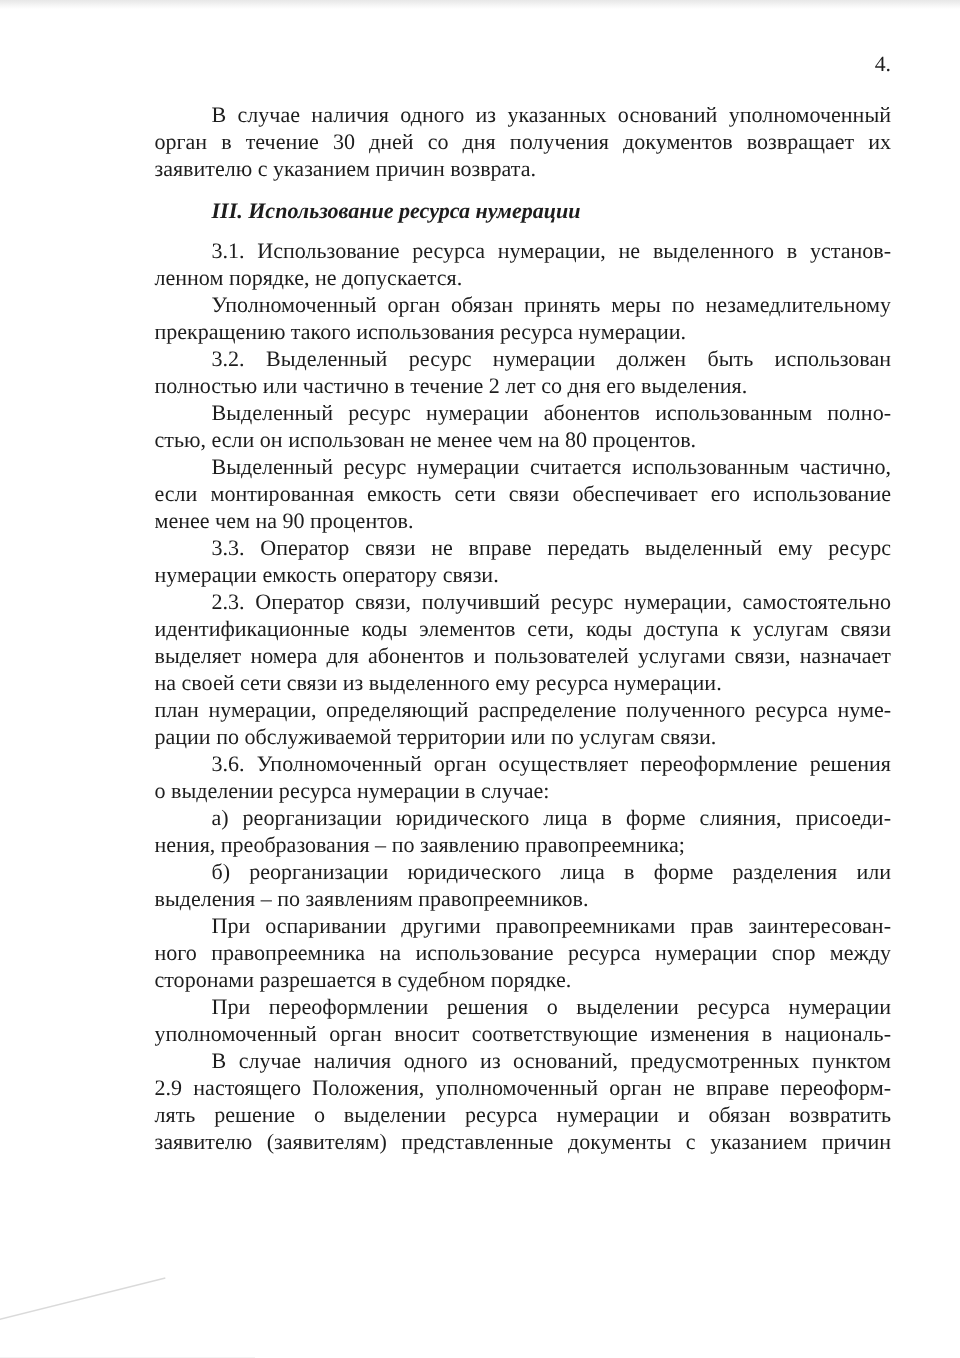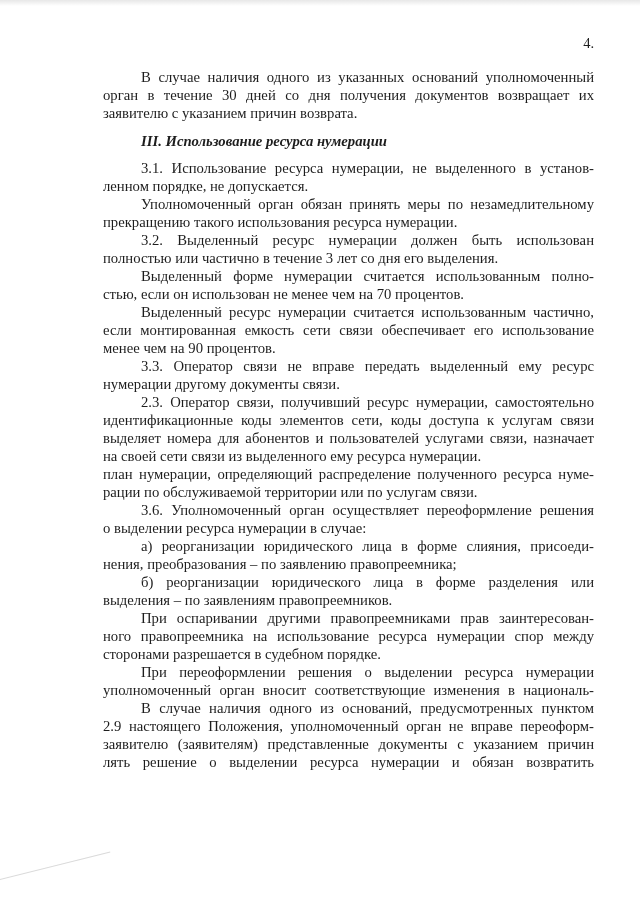--- a/index.html
+++ b/index.html
@@ -65,34 +65,34 @@
       <div class="para">
         <div class="line first">3.1. Использование ресурса нумерации, не выделенного в установ-</div>
         <div class="line last">ленном порядке, не допускается.</div>
       </div>
       <div class="para">
         <div class="line first">Уполномоченный орган обязан принять меры по незамедлительному</div>
         <div class="line last">прекращению такого использования ресурса нумерации.</div>
       </div>
       <div class="para">
         <div class="line first">3.2. Выделенный ресурс нумерации должен быть использован</div>
-        <div class="line last">полностью или частично в течение 3 лет со дня его выделения.</div>
+        <div class="line last">полностью или частично в течение 2 лет со дня его выделения.</div>
       </div>
       <div class="para">
-        <div class="line first">Выделенный форме нумерации считается использованным полно-</div>
-        <div class="line last">стью, если он использован не менее чем на 70 процентов.</div>
+        <div class="line first">Выделенный ресурс нумерации абонентов использованным полно-</div>
+        <div class="line last">стью, если он использован не менее чем на 80 процентов.</div>
       </div>
       <div class="para">
         <div class="line first">Выделенный ресурс нумерации считается использованным частично,</div>
         <div class="line">если монтированная емкость сети связи обеспечивает его использование</div>
         <div class="line last">менее чем на 90 процентов.</div>
       </div>
       <div class="para">
         <div class="line first">3.3. Оператор связи не вправе передать выделенный ему ресурс</div>
-        <div class="line last">нумерации другому документы связи.</div>
+        <div class="line last">нумерации емкость оператору связи.</div>
       </div>
       <div class="para">
         <div class="line first">2.3. Оператор связи, получивший ресурс нумерации, самостоятельно</div>
         <div class="line">идентификационные коды элементов сети, коды доступа к услугам связи</div>
         <div class="line">выделяет номера для абонентов и пользователей услугами связи, назначает</div>
         <div class="line last">на своей сети связи из выделенного ему ресурса нумерации.</div>
       </div>
       <div class="para">
         <div class="line">план нумерации, определяющий распределение полученного ресурса нуме-</div>
         <div class="line last">рации по обслуживаемой территории или по услугам связи.</div>
@@ -114,17 +114,17 @@
         <div class="line">ного правопреемника на использование ресурса нумерации спор между</div>
         <div class="line last">сторонами разрешается в судебном порядке.</div>
       </div>
       <div class="para">
         <div class="line first">При переоформлении решения о выделении ресурса нумерации</div>
         <div class="line">уполномоченный орган вносит соответствующие изменения в националь-</div>
       </div>
       <div class="para">
         <div class="line first">В случае наличия одного из оснований, предусмотренных пунктом</div>
         <div class="line">2.9 настоящего Положения, уполномоченный орган не вправе  переоформ-</div>
+        <div class="line">лять решение о выделении ресурса нумерации и обязан возвратить</div>
         <div class="line">заявителю (заявителям) представленные документы с указанием причин</div>
-        <div class="line">лять решение о выделении ресурса нумерации и обязан возвратить</div>
       </div>
     </div>
 </div>
 
 </body></html>

